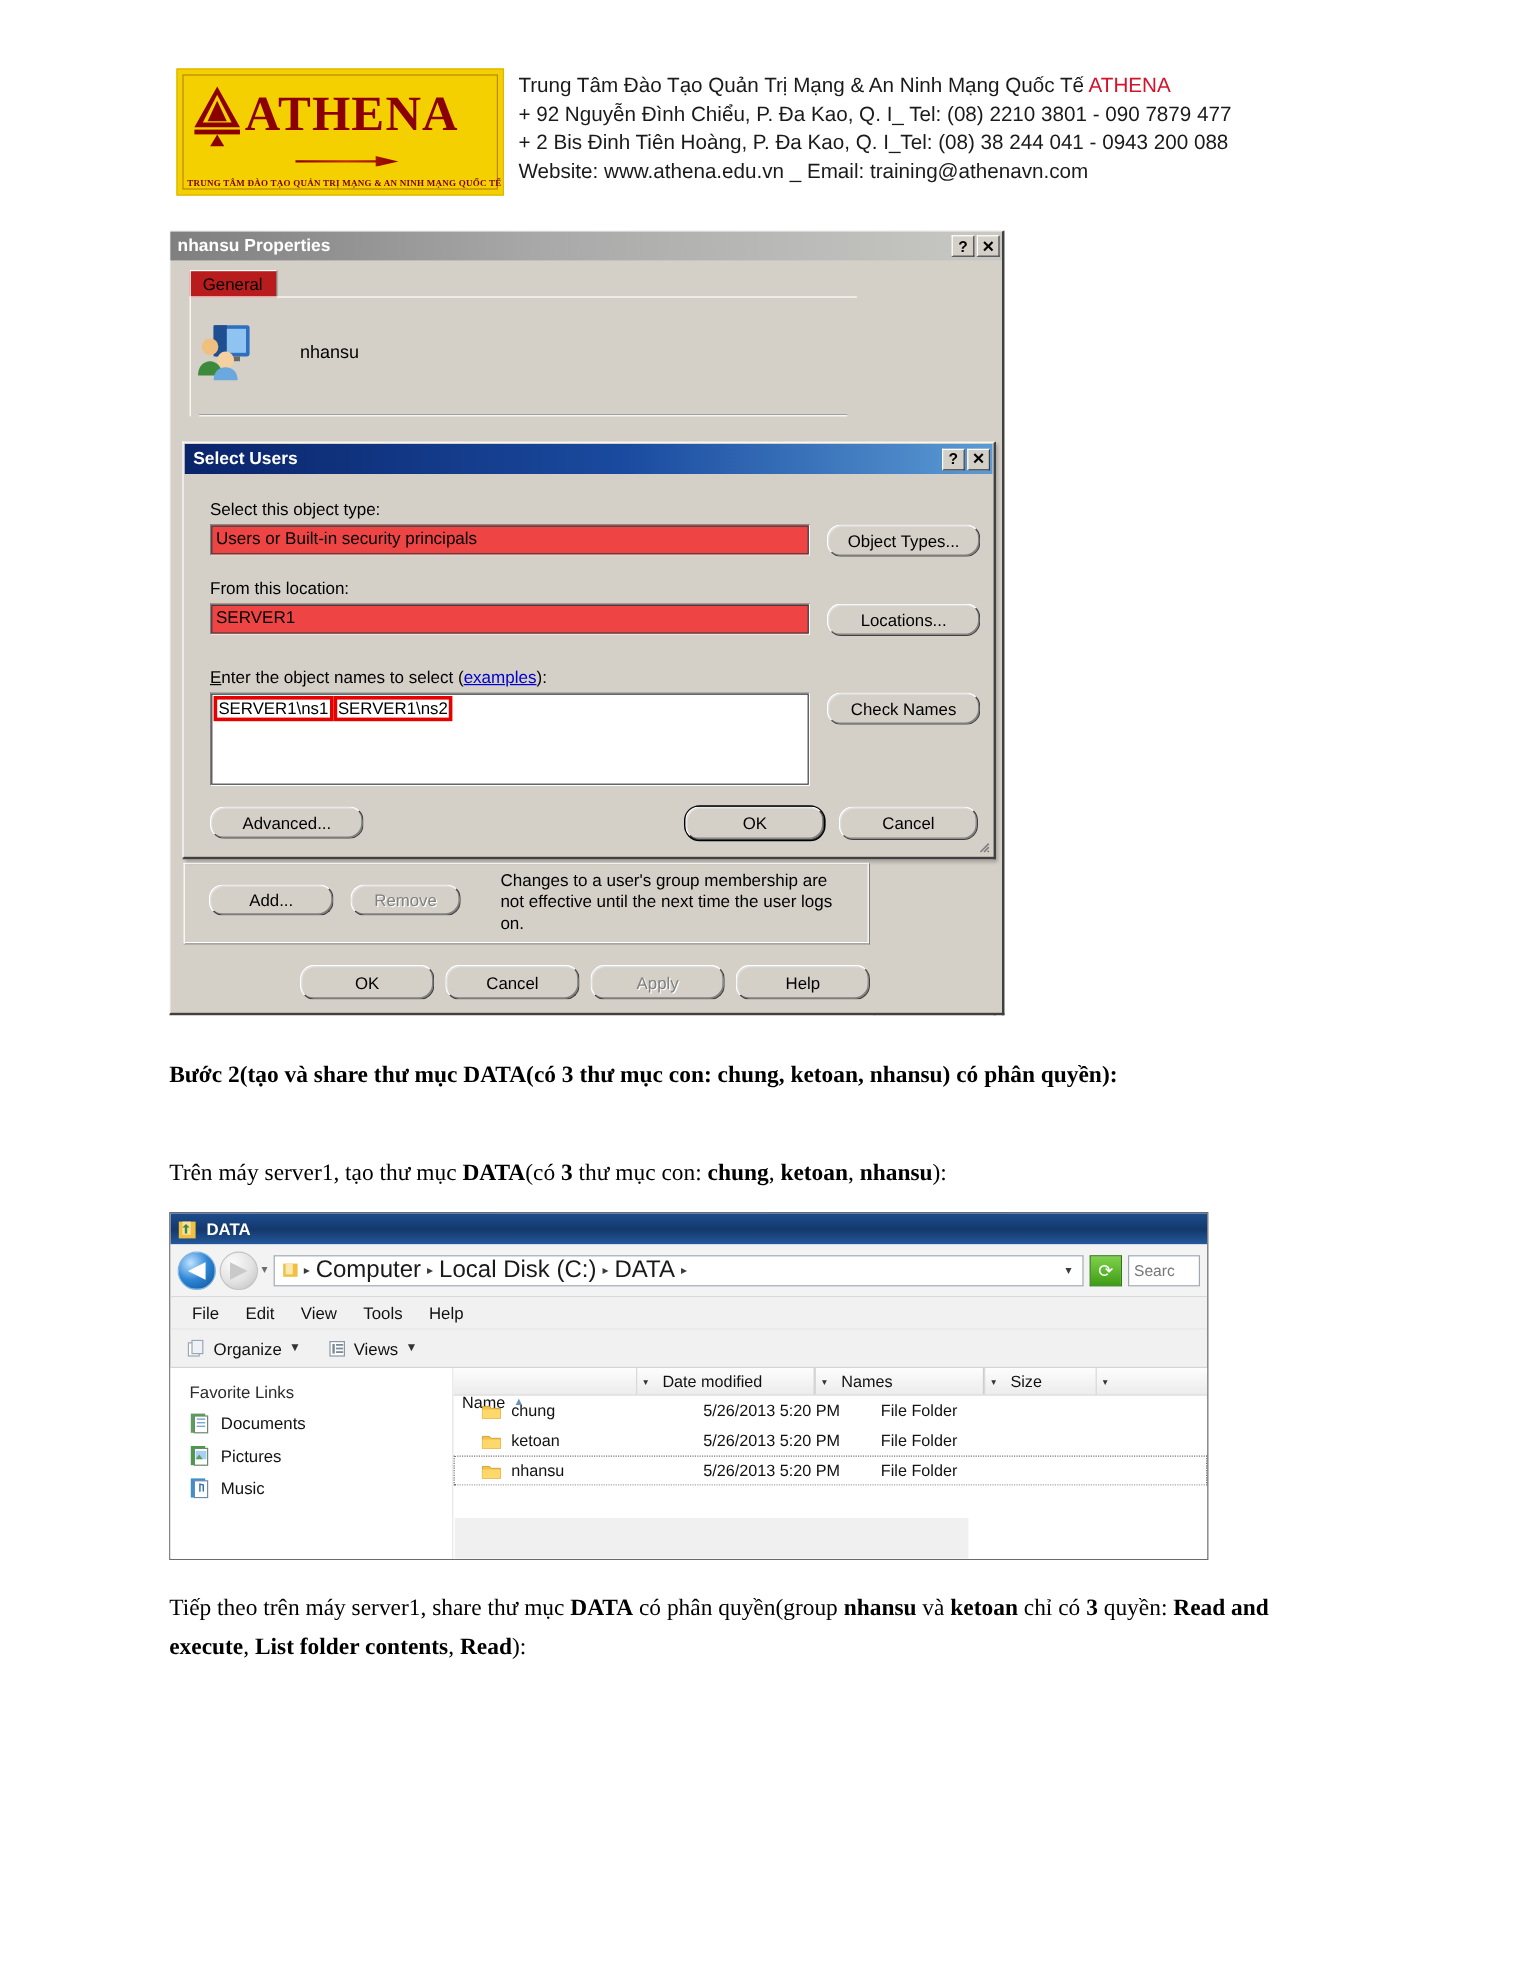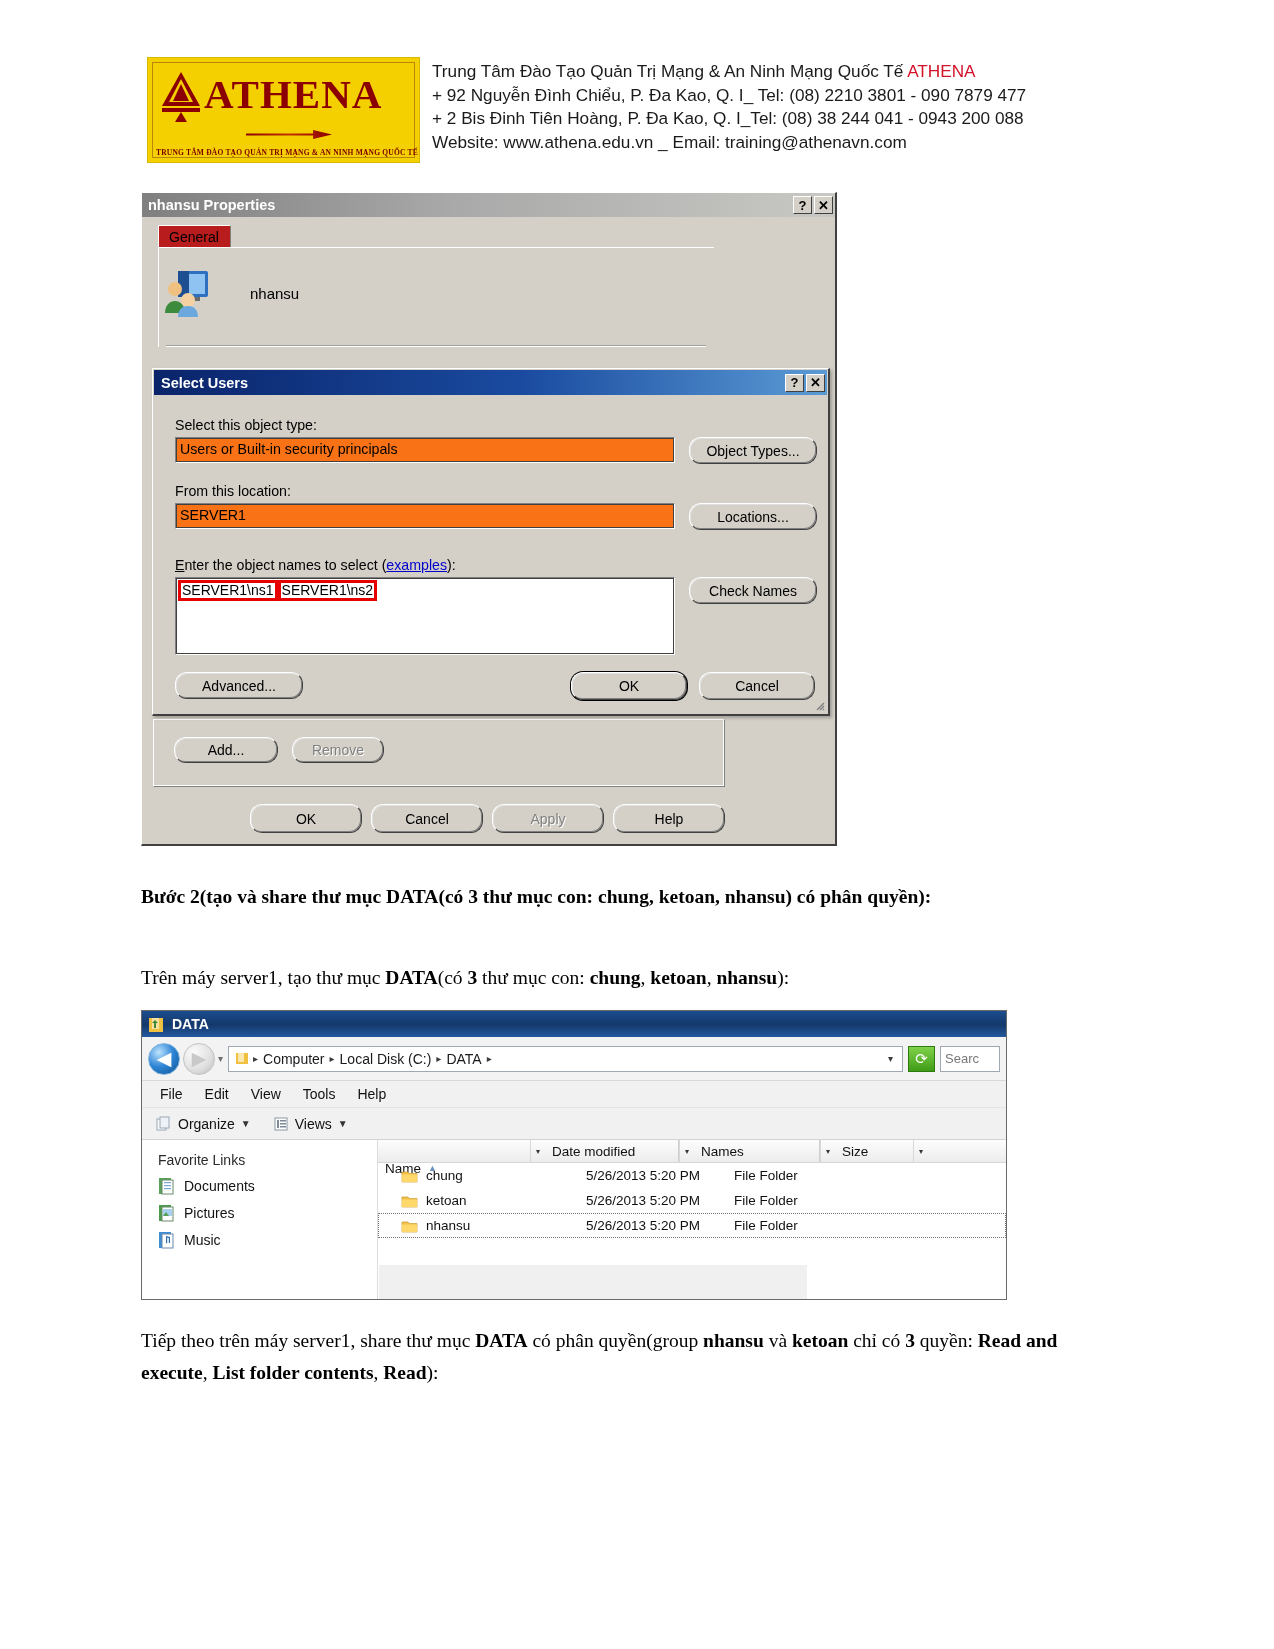--- a/index.html
+++ b/index.html
@@ -194,21 +194,21 @@
     font-family:"Liberation Sans", sans-serif;
     font-size:14.5px; font-weight:bold; color:#fff;
   }
   .su-label{
     position:absolute;
     font-family:"Liberation Sans", sans-serif;
     font-size:14.2px; color:#000;
   }
   .su-field{
     position:absolute;
-    background:#f97316;
+    background:#ef4444;
     border-top:1px solid #808080; border-left:1px solid #808080;
     border-right:1px solid #fff; border-bottom:1px solid #fff;
     outline:1px solid #404040; outline-offset:-2px;
     font-family:"Liberation Sans", sans-serif;
     font-size:14.2px; color:#000;
     padding:3px 4px;
     overflow:hidden; white-space:nowrap;
   }
   .w95btn{
     background:#d4d0c8;
@@ -323,21 +323,21 @@
   #addressbar{
     flex:1; height:26px;
     background:#ffffff;
     border:1px solid #a0a8b4;
     display:flex; align-items:center; padding:0 3px;
     min-width:0;
   }
   #addr-folder-icon{ width:15px; height:15px; margin:0 1px 0 3px; position:relative; }
   .crumb{
     font-family:"Liberation Sans", sans-serif;
-    font-size:14px; color:#1a1a1a;
+    font-size:20px; color:#1a1a1a;
     padding:0 3px; white-space:nowrap;
   }
   .crumb-sep{ color:#3a3a3a; font-size:10px; padding:0 2px; }
   #addr-spacer{ flex:1; }
   #addr-dropdown{ color:#3a3a3a; font-size:10px; padding:0 6px 0 2px; }
   #refresh-btn{
     width:27px; height:26px; margin-left:5px;
     background:linear-gradient(180deg,#7fd24a 0%,#3f9c16 100%);
     border:1px solid #2d7a10;
     display:flex; align-items:center; justify-content:center;
@@ -482,20 +482,21 @@
     </svg>
     <div id="props-obj-name">nhansu</div>
   </div>
   <div id="props-sep"></div>
 </div>
 
 <div id="member-box">
   <div id="member-inner"></div>
   <div class="w95btn" id="btn-add">Add...</div>
   <div class="w95btn disabled" id="btn-remove">Remove</div>
+  <div id="member-note">Changes to a user's group membership are not effective until the next time the user logs on.</div>
 </div>
 
 <div id="props-btnrow">
   <div class="w95btn">OK</div>
   <div class="w95btn">Cancel</div>
   <div class="w95btn disabled">Apply</div>
   <div class="w95btn">Help</div>
 </div>
 
 <div id="select-users">

